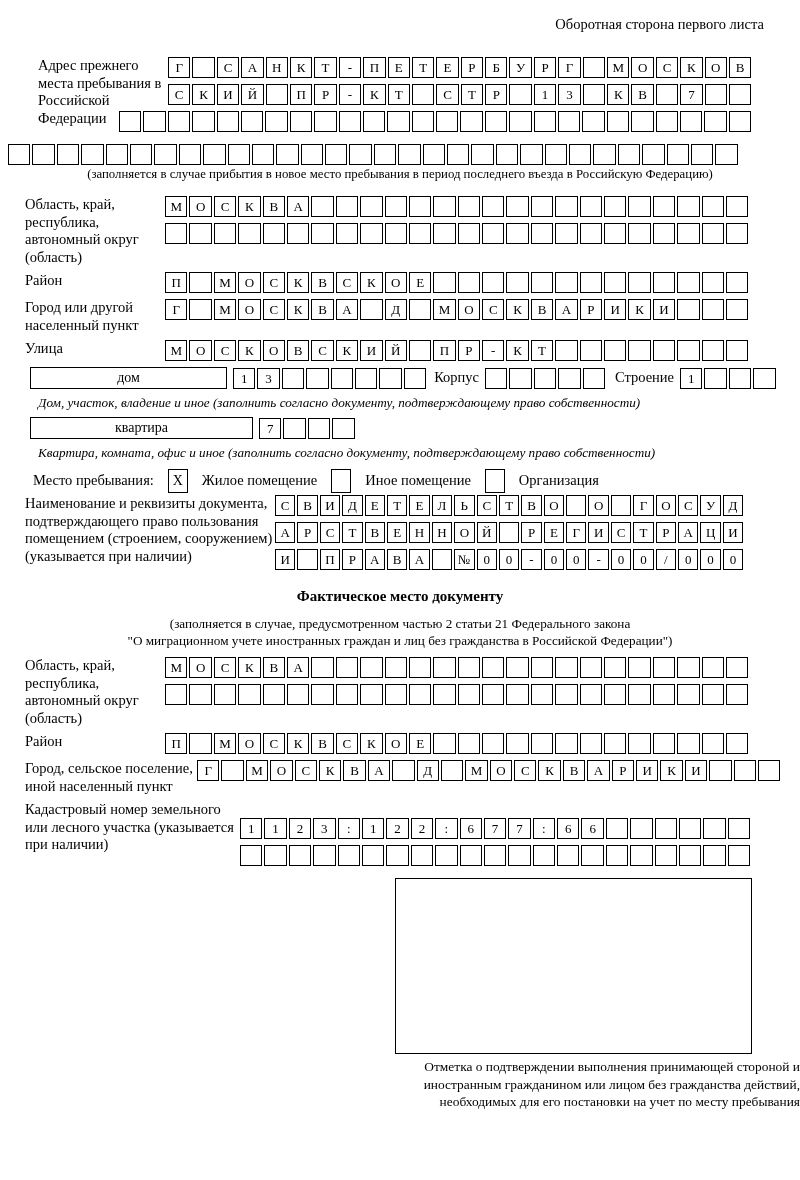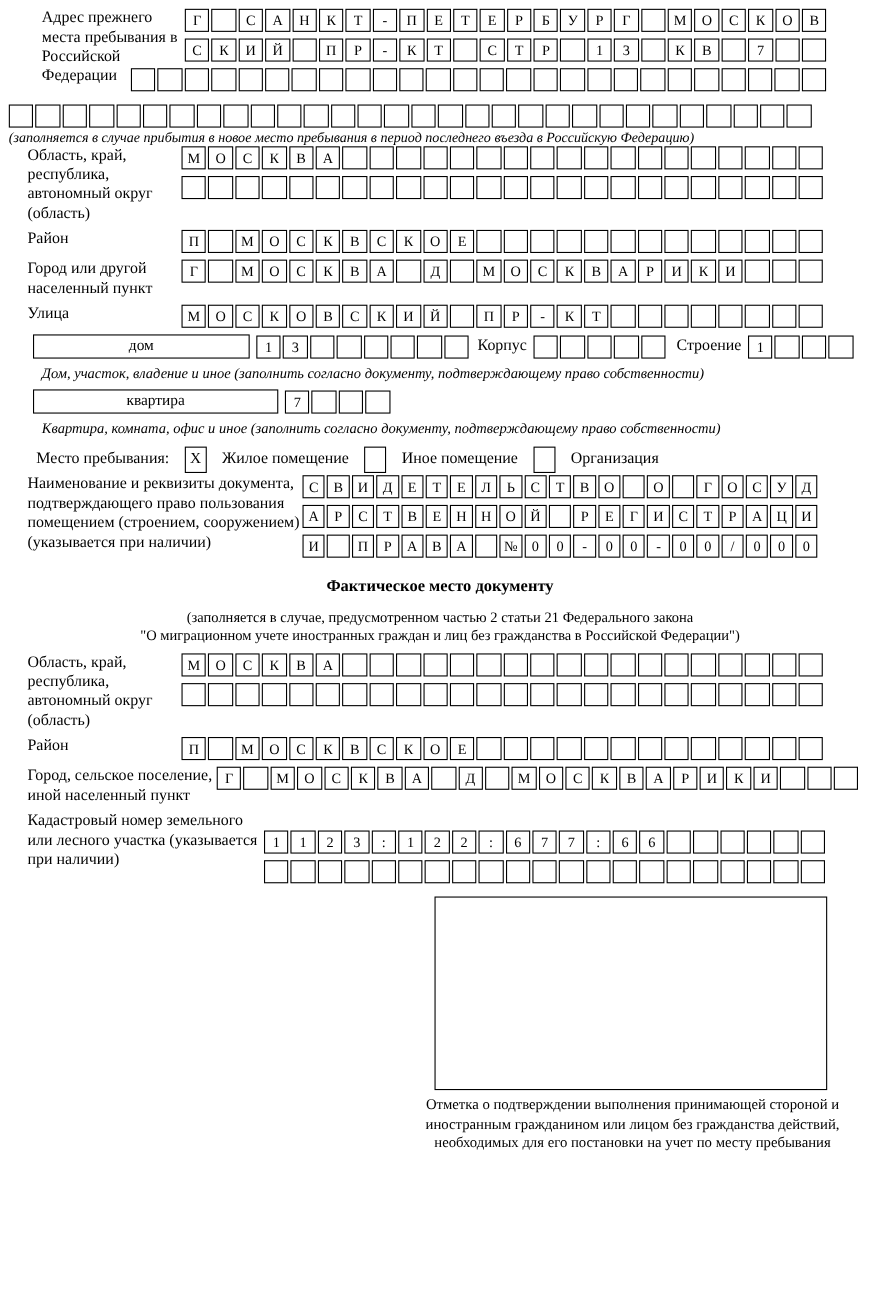--- a/index.html
+++ b/index.html
@@ -13,38 +13,39 @@
   .w172{width:172px;margin-left:17px;}
   .w215{width:215px;margin-left:17px;}
   .w250{width:250px;margin-left:17px;}
   .cells{display:flex;gap:2px;flex:none;}
   .cell{box-sizing:border-box;flex:none;width:22.4px;height:21px;border:1.6px solid #000;
         display:flex;align-items:center;justify-content:center;font-size:13px;line-height:1;}
   .cells-sm .cell{width:20.4px;}
   .col .cells{margin-bottom:6px;}
   .col .gaprow{margin-top:4px;}
   .indent3{margin-left:-49px;}
-  .cap{font-size:12.8px;text-align:left;margin:2px 0 0 0;font-style:italic;}
+  .cap{font-size:12.8px;text-align:center;margin:2px 0 14px 0;}
   .capL{font-size:13.2px;margin:0 0 6px 30px;font-style:italic;}
   .sect-title{font-weight:bold;text-align:center;font-size:15px;margin:8px 0 10px 0;}
   .labelbox{box-sizing:border-box;border:1.6px solid #000;height:22px;display:flex;
             align-items:center;justify-content:center;font-size:14px;flex:none;}
   .chk{box-sizing:border-box;width:20px;height:24px;border:1.6px solid #000;display:flex;
        align-items:center;justify-content:center;font-size:14px;flex:none;}
   .mesto{display:flex;align-items:center;gap:14px;margin:8px 0 2px 25px;}
   .hint{font-size:13px;margin:0 0 8px 150px;}
   .fact-cap{font-size:13.2px;text-align:center;line-height:17px;margin-bottom:8px;}
   .stampbox{box-sizing:border-box;border:1.8px solid #000;width:357px;height:176px;margin-left:387px;}
-  .stamp-cap{width:450px;margin-left:342px;text-align:center;font-size:13.4px;line-height:17.5px;margin-top:4px;}
+  .stamp-cap{width:450px;margin-left:342px;text-align:right;font-size:13.4px;line-height:17.5px;margin-top:4px;}
 </style>
 </head>
 <body>
 
 <div class="page">
 
+  <div class="hdr">Оборотная сторона первого листа</div>
 
   <div class="frow">
     <div class="lbl w130">Адрес прежнего места пребывания в Российской Федерации</div>
     <div class="col">
       <div class="cells">
           <div class="cell">Г</div>
           <div class="cell"></div>
           <div class="cell">С</div>
           <div class="cell">А</div>
           <div class="cell">Н</div>

